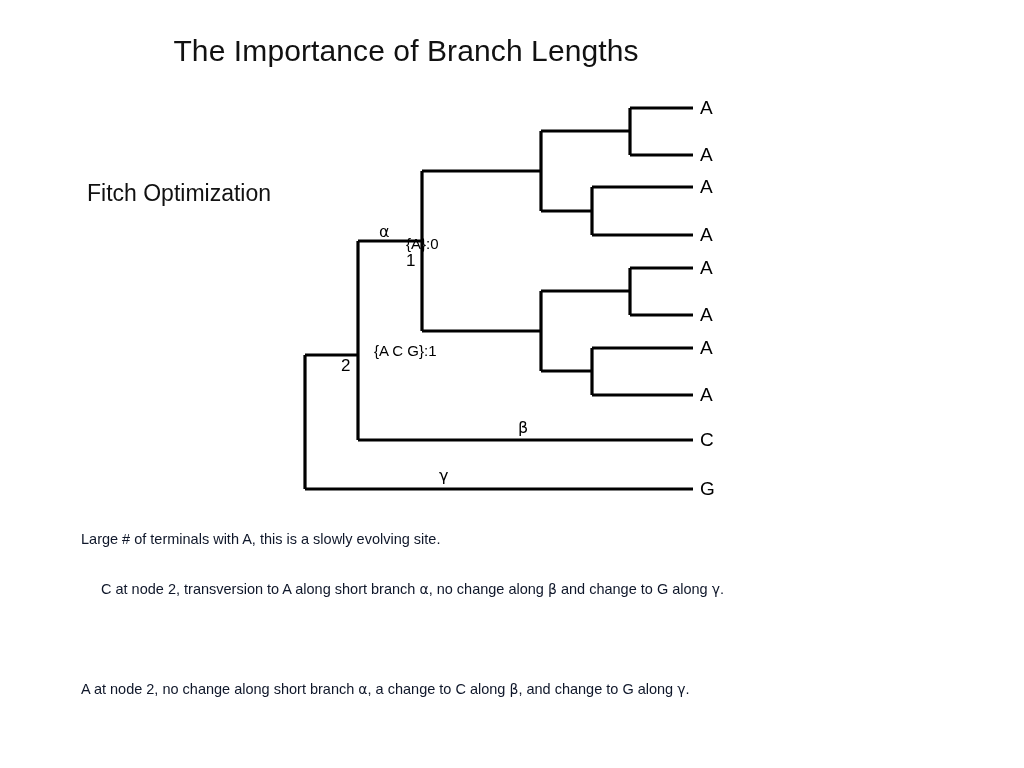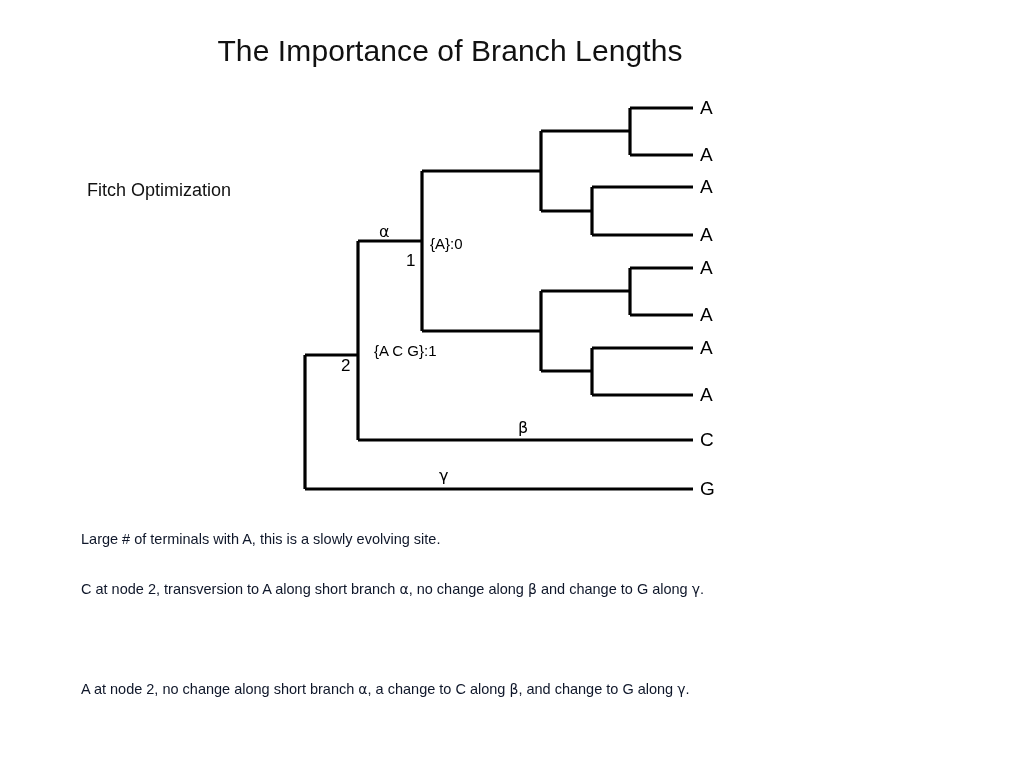--- a/index.html
+++ b/index.html
@@ -23,27 +23,26 @@
   .title {
     position: absolute;
     left: 0;
     top: 34px;
     width: 812px;
     text-align: center;
     font-size: 30px;
     font-weight: 400;
     color: #111111;
     letter-spacing: 0.1px;
-    padding-left: 44px;
   }
   .section-label {
     position: absolute;
     left: 87px;
     top: 180px;
-    font-size: 18px;
+    font-size: 23px;
     color: #111111;
     text-align: center;
   }
   #tree-svg {
     position: absolute;
     left: 0;
     top: 0;
   }
   .tip-label {
     position: absolute;
@@ -143,30 +142,30 @@
   <div class="tip-label" style="left:700px; top:258px;">A</div>
   <div class="tip-label" style="left:700px; top:305px;">A</div>
   <div class="tip-label" style="left:700px; top:338px;">A</div>
   <div class="tip-label" style="left:700px; top:385px;">A</div>
   <div class="tip-label" style="left:700px; top:430px;">C</div>
   <div class="tip-label" style="left:700px; top:479px;">G</div>
 
   <div class="node-num" style="left:406px; top:252px;">1</div>
   <div class="node-num" style="left:341px; top:357px;">2</div>
 
-  <div class="state-label" style="left:430px; top:236px;">{A}:0</div>
+  <div class="state-label" style="left:406px; top:236px;">{A}:0</div>
   <div class="state-label" style="left:374px; top:343px;">{A C G}:1</div>
 
   <div class="greek-label" style="left:379px; top:224px;">α</div>
   <div class="greek-label" style="left:518px; top:420px;">β</div>
   <div class="greek-label" style="left:439px; top:468px;">γ</div>
 
   <div class="body-line" style="top:531px;">Large # of terminals with A, this is a slowly evolving site.</div>
 
-  <div class="body-line" style="top:581px;">
+  <div class="body-line" style="top:581px;margin-left:20px;">
     <span>C at node 2, transversion to A along short branch </span><span class="gl">α</span><span>, no change along </span><span class="gl">β</span><span> and change to G along </span><span class="gl">γ</span><span>.</span>
   </div>
 
 
   <div class="body-line" style="top:681px;">
     <span>A at node 2, no change along short branch </span><span class="gl">α</span><span>, a change to C along </span><span class="gl">β</span><span>, and change to G along </span><span class="gl">γ</span><span>.</span>
   </div>
 
 </div>
 

